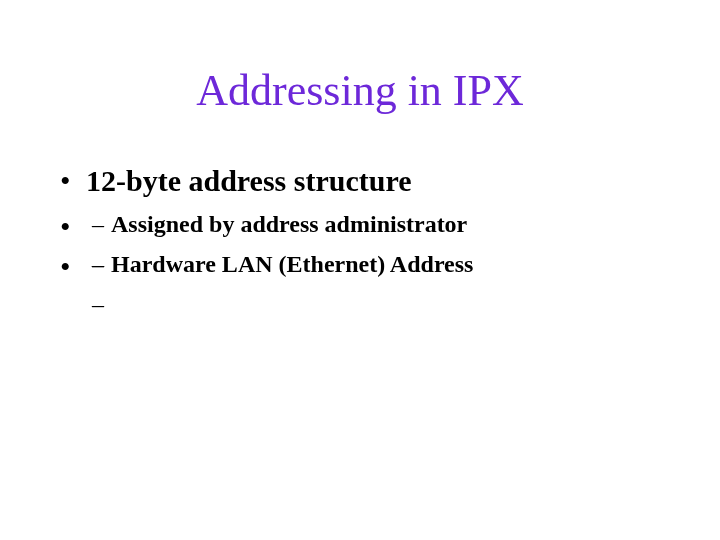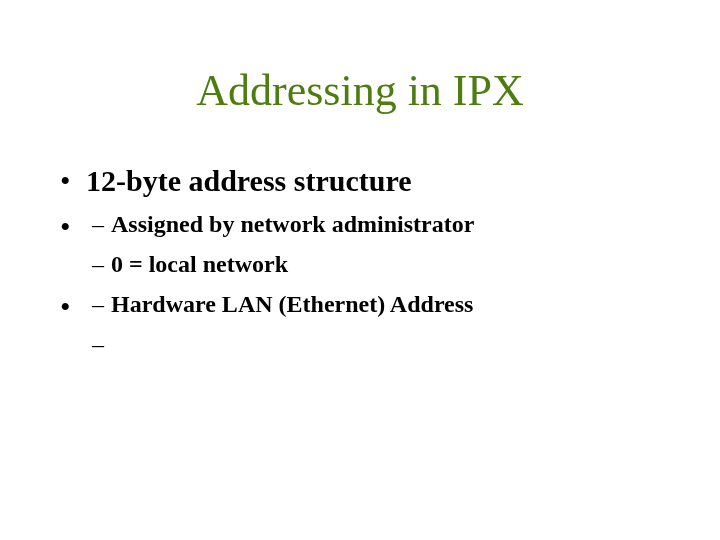--- a/index.html
+++ b/index.html
@@ -27,21 +27,21 @@
   .slide-title {
     position: absolute;
     left: 0;
     top: 68px;
     width: 720px;
     text-align: center;
     font-size: 44px;
     line-height: 1.06;
     font-weight: normal;
     letter-spacing: 0px;
-    color: #4d7c0f;
+    color: #6d28d9;
     margin: 0;
     white-space: nowrap;
   }
 
   
   .slide-body {
     position: absolute;
     left: 56px;
     top: 158px;
     width: 620px;
@@ -119,25 +119,24 @@
         <span class="bullet-marker">•</span>
         <span class="bullet-text">12-byte address structure</span>
       </li>
 
       <li class="level1">
         <span class="bullet-marker">•</span>
       </li>
       <ul class="sublist gap-before-sub">
         <li class="level2">
           <span class="bullet-marker">–</span>
-          <span class="bullet-text">Assigned by network administrator</span>
+          <span class="bullet-text">Assigned by address administrator</span>
         </li>
         <li class="level2">
           <span class="bullet-marker">–</span>
-          <span class="bullet-text">0 = local network</span>
         </li>
       </ul>
 
       <li class="level1 gap-before-l1">
         <span class="bullet-marker">•</span>
       </li>
       <ul class="sublist gap-before-sub">
         <li class="level2">
           <span class="bullet-marker">–</span>
           <span class="bullet-text">Hardware LAN (Ethernet) Address</span>

